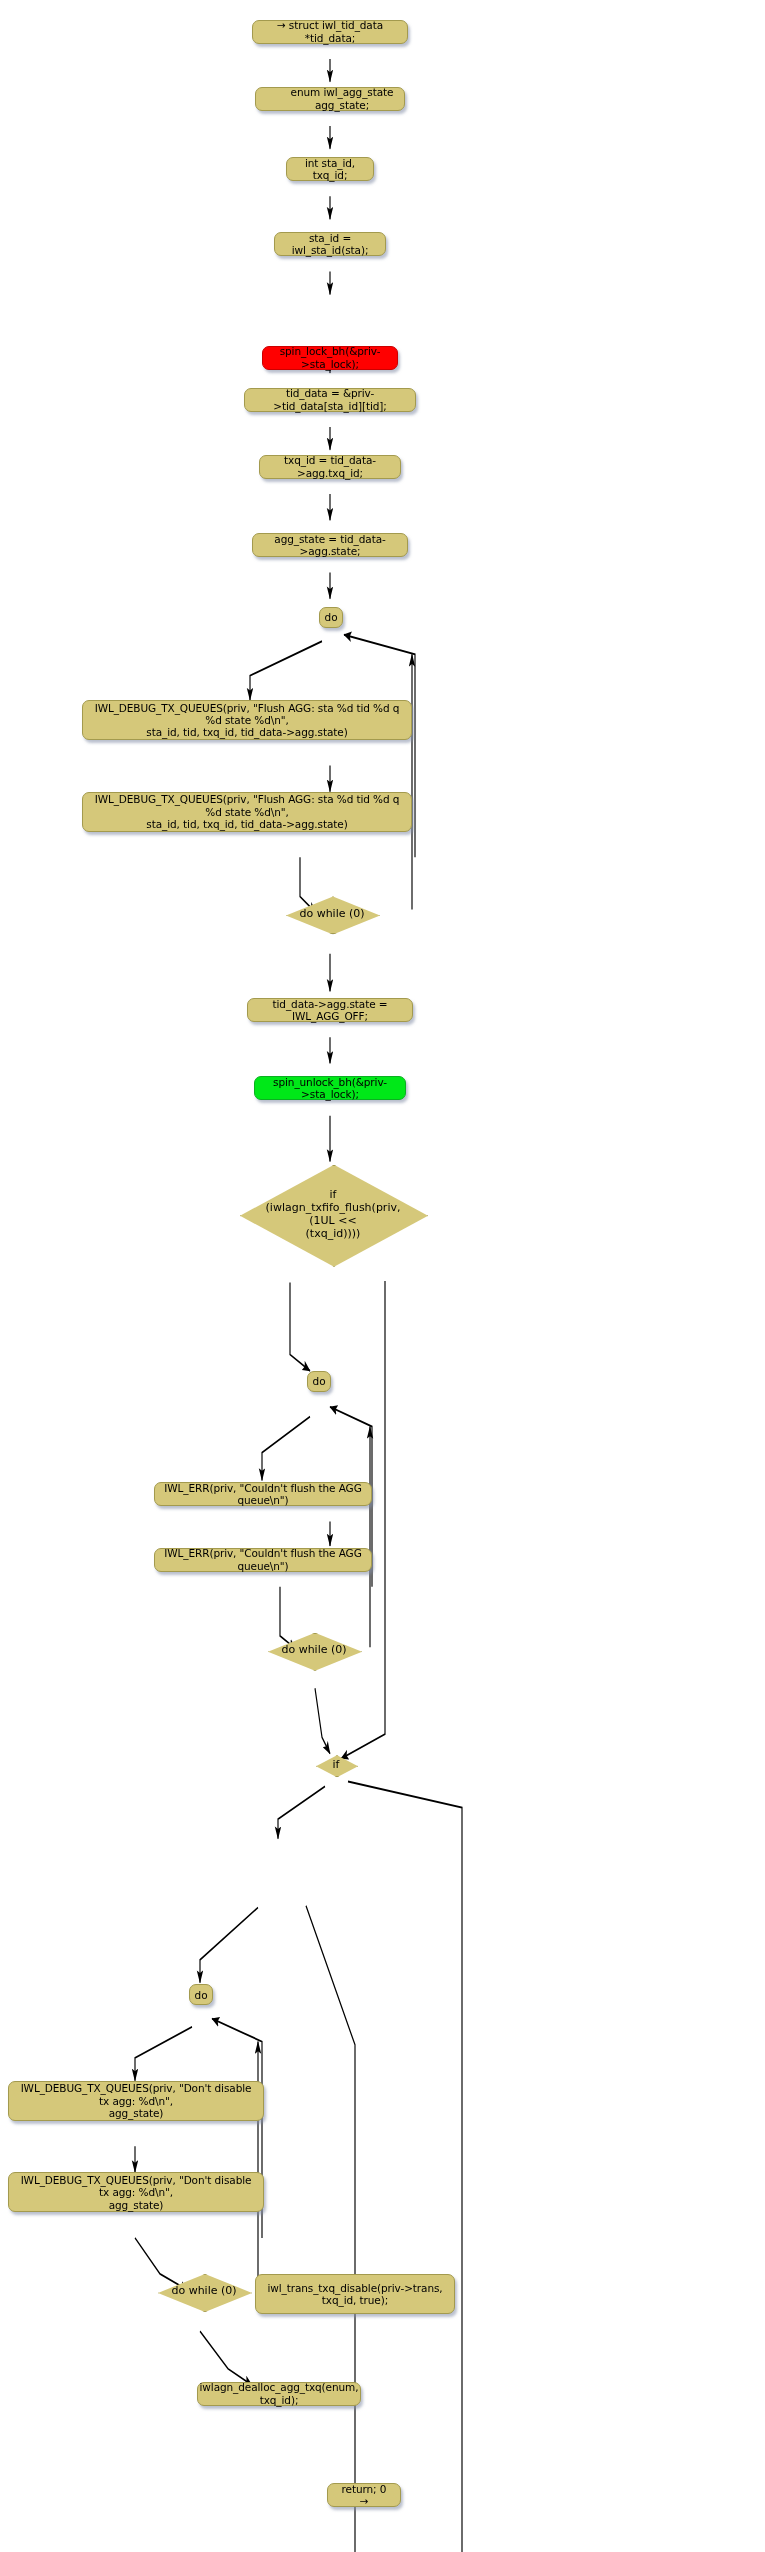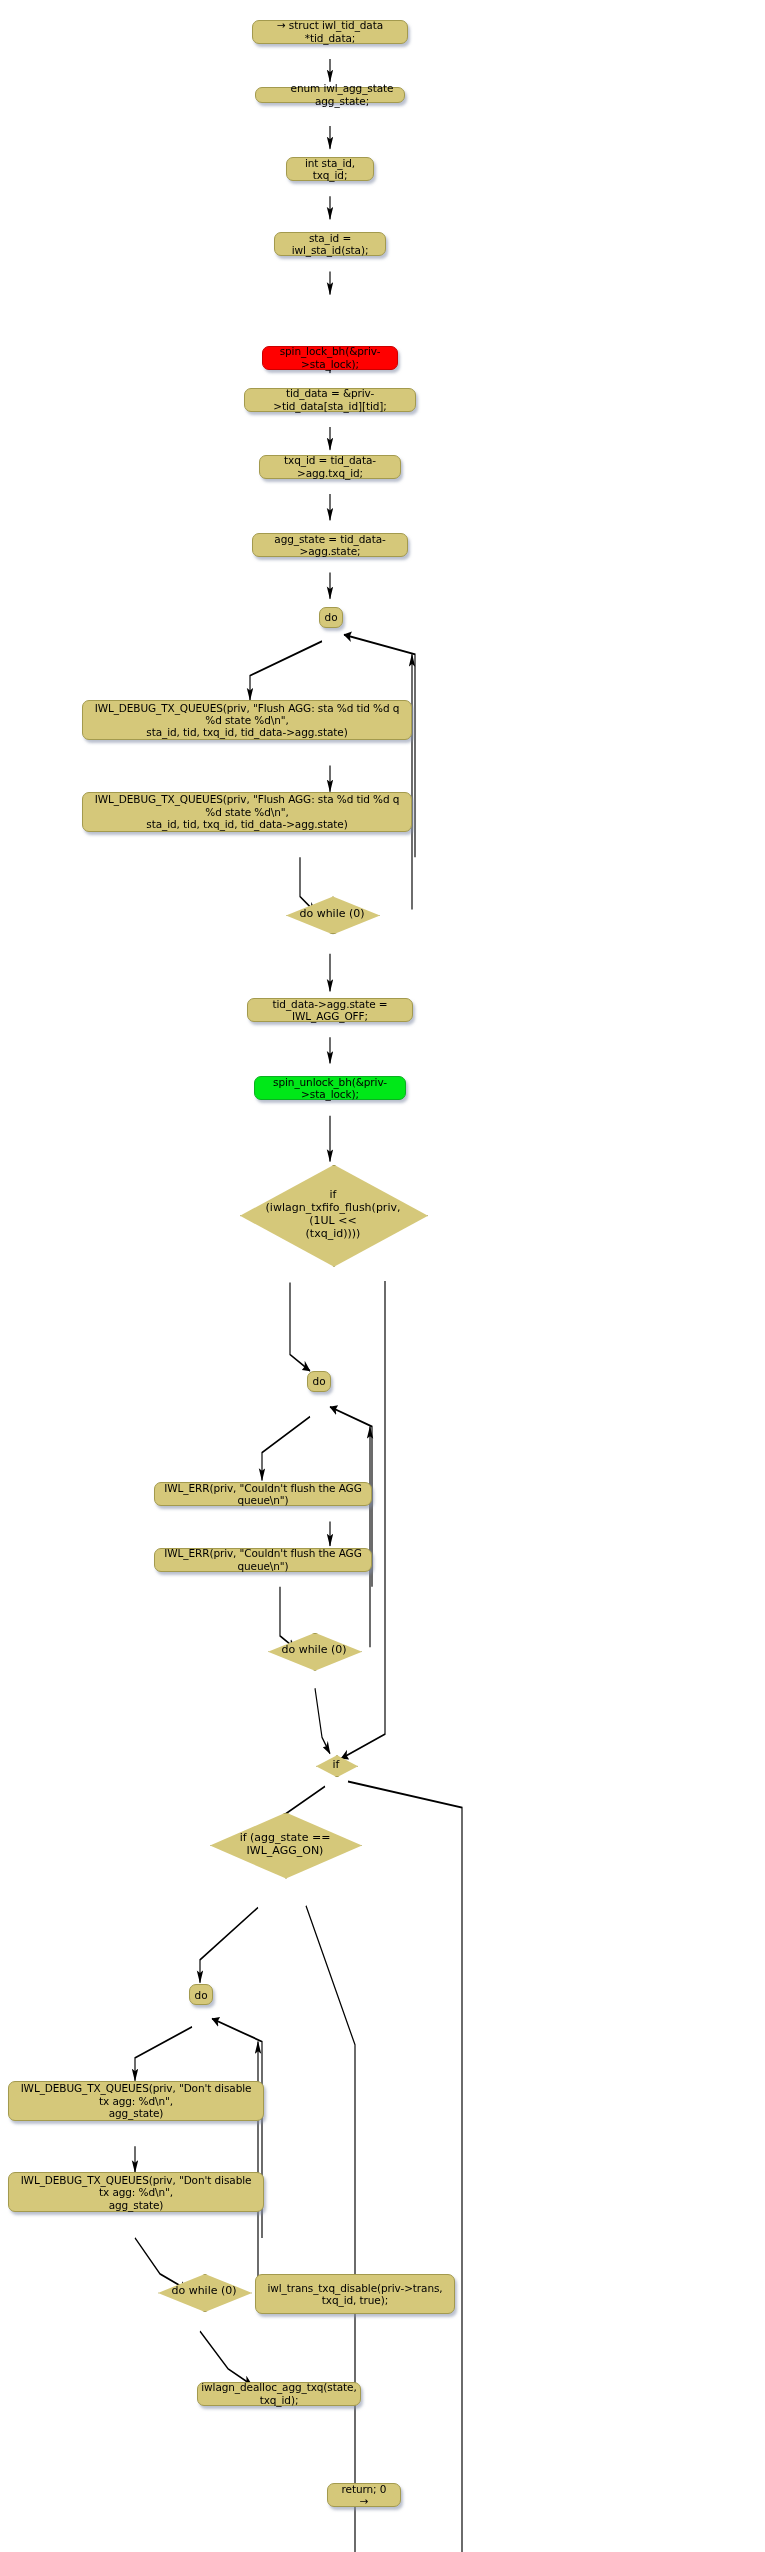--- a/index.html
+++ b/index.html
@@ -98,21 +98,21 @@
       <path d="M355,2300 L355,2440 L330,2452"></path>
 
       <path d="M300,2485 L320,2508 L340,2518"></path>
     </g>
   </svg>
 
   <div class="node proc" style="left: 252px; top: 19.6308px; width: 156px; height: 24px;">
     <span>→ struct iwl_tid_data *tid_data;</span>
   </div>
 
-  <div class="node proc" style="left: 255px; top: 86.7026px; width: 150px; height: 16px; padding-left: 32px;">
+  <div class="node proc" style="left: 255px; top: 86.7026px; width: 150px; height: 24px; padding-left: 32px;">
     <span>enum iwl_agg_state agg_state;</span>
   </div>
 
   <div class="node proc" style="left: 286px; top: 157.046px; width: 88px; height: 24px;">
     <span>int sta_id, txq_id;</span>
   </div>
 
   <div class="node proc" style="left: 274px; top: 232.297px; width: 112px; height: 24px;">
     <span>sta_id = iwl_sta_id(sta);</span>
   </div>
@@ -183,25 +183,20 @@
   <div class="diamond" style="left: 268px; top: 1632.63px; width: 92px; height: 36px;">
     <div class="dshape"></div>
     <div class="dlabel">do while (0)</div>
   </div>
 
   <div class="diamond" style="left: 316px; top: 1755.32px; width: 40px; height: 20px;">
     <div class="dshape"></div>
     <div class="dlabel">if</div>
   </div>
 
-  <div class="diamond" style="left: 210px; top: 1812.57px; width: 150px; height: 64px;">
-    <div class="dshape"></div>
-    <div class="dlabel" style="white-space:pre-line;">if (agg_state ==
-IWL_AGG_ON)</div>
-  </div>
 
   <div class="node proc tiny" style="left: 189px; top: 1984.34px; width: 24px; height: 21px;">
     <span>do</span>
   </div>
 
   <div class="node proc" style="left: 8px; top: 2080.86px; width: 256px; height: 40px; white-space: pre-line;">
     <span>IWL_DEBUG_TX_QUEUES(priv, "Don't disable tx agg: %d\n",
 agg_state)</span>
   </div>
 
@@ -213,20 +208,20 @@
   <div class="diamond" style="left: 158px; top: 2273.9px; width: 92px; height: 36px;">
     <div class="dshape"></div>
     <div class="dlabel">do while (0)</div>
   </div>
 
   <div class="node proc" style="left: 255px; top: 2273.9px; width: 200px; height: 40px;">
     <span>iwl_trans_txq_disable(priv-&gt;trans, txq_id, true);</span>
   </div>
 
   <div class="node proc" style="left: 197px; top: 2381.87px; width: 164px; height: 24px;">
-    <span>iwlagn_dealloc_agg_txq(state, txq_id);</span>
+    <span>iwlagn_dealloc_agg_txq(enum, txq_id);</span>
   </div>
 
   <div class="node proc" style="left: 327px; top: 2483.29px; width: 74px; height: 24px;">
     <span>return; 0 →</span>
   </div>
 
 </div>
 
 </body></html>

